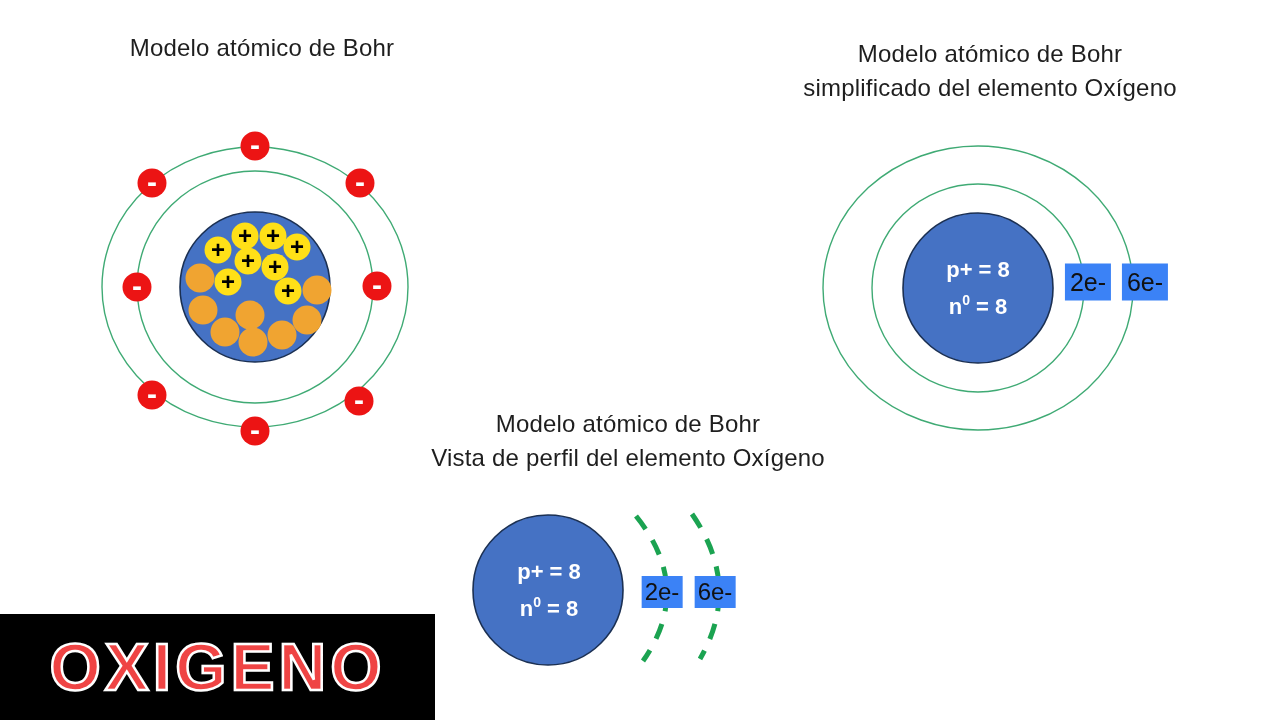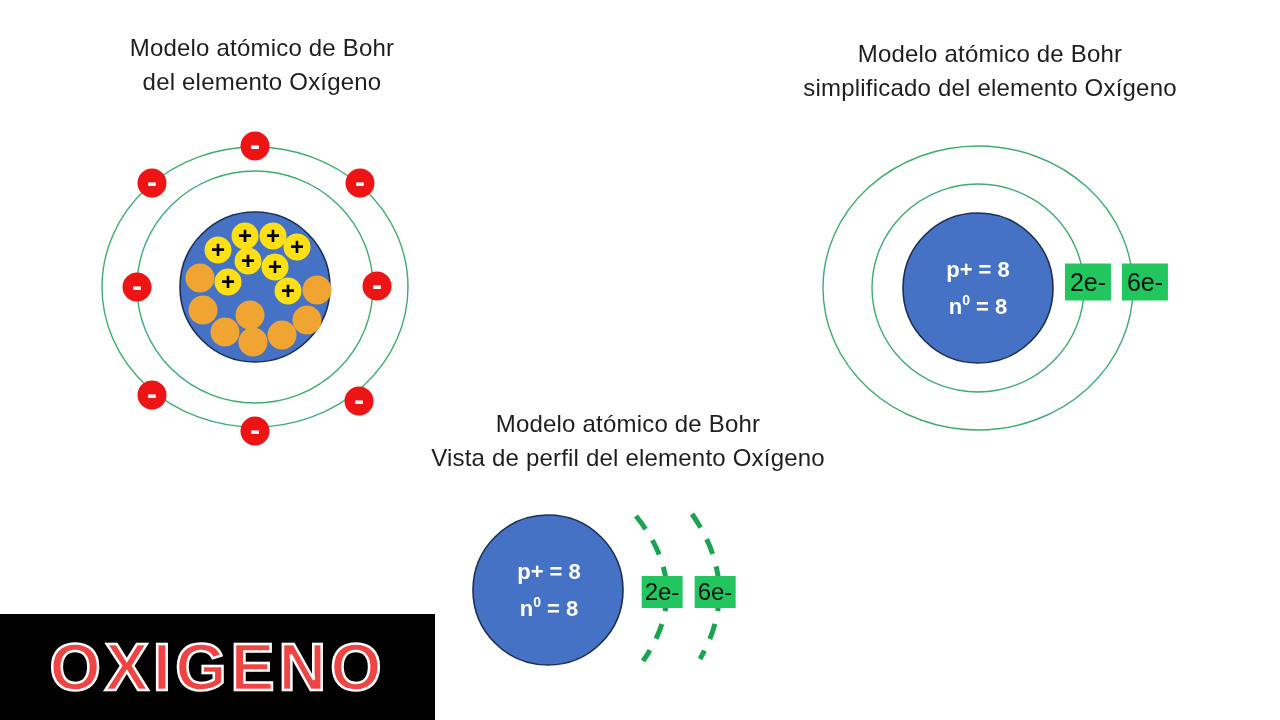--- a/index.html
+++ b/index.html
@@ -22,21 +22,21 @@
   .nucleus-label {
     position:absolute; transform:translate(-50%,-50%);
     color:#ffffff; font-size:22px; line-height:31px; text-align:center;
     white-space:nowrap;
     font-weight:bold;
   }
   .nucleus-label sup { font-size:14px; }
 
   .shell-label {
     position:absolute; transform:translate(-50%,-50%);
-    background:#22c55e; color:#111111; font-size:25px;
+    background:#3b82f6; color:#111111; font-size:25px;
     padding:4px 5px; white-space:nowrap;
   }
 
   .particle {
     position:absolute; transform:translate(-50%,-50%);
     border-radius:50%; display:flex; align-items:center; justify-content:center;
     box-sizing:border-box;
   }
   .electron {
     width:29px; height:29px; background:var(--electron-red,#ec1414);
@@ -76,21 +76,20 @@
     </g>
     <g>
       <circle class="nucleus" cx="548" cy="590" r="75"></circle>
       <path class="dash-arc" d="M 636 516 Q 694 588 643 661"></path>
       <path class="dash-arc" d="M 692 514 Q 742 586 700 659"></path>
     </g>
   </svg>
 
   <div class="title" style="left:82px; top:31px; width:360px;">
     <div>Modelo atómico de Bohr</div>
-    <div>del elemento Oxígeno</div>
   </div>
 
   <div class="title" style="left:770px; top:37px; width:440px;">
     <div>Modelo atómico de Bohr</div>
     <div>simplificado del elemento Oxígeno</div>
   </div>
 
   <div class="title" style="left:418px; top:407px; width:420px;">
     <div>Modelo atómico de Bohr</div>
     <div>Vista de perfil del elemento Oxígeno</div>

